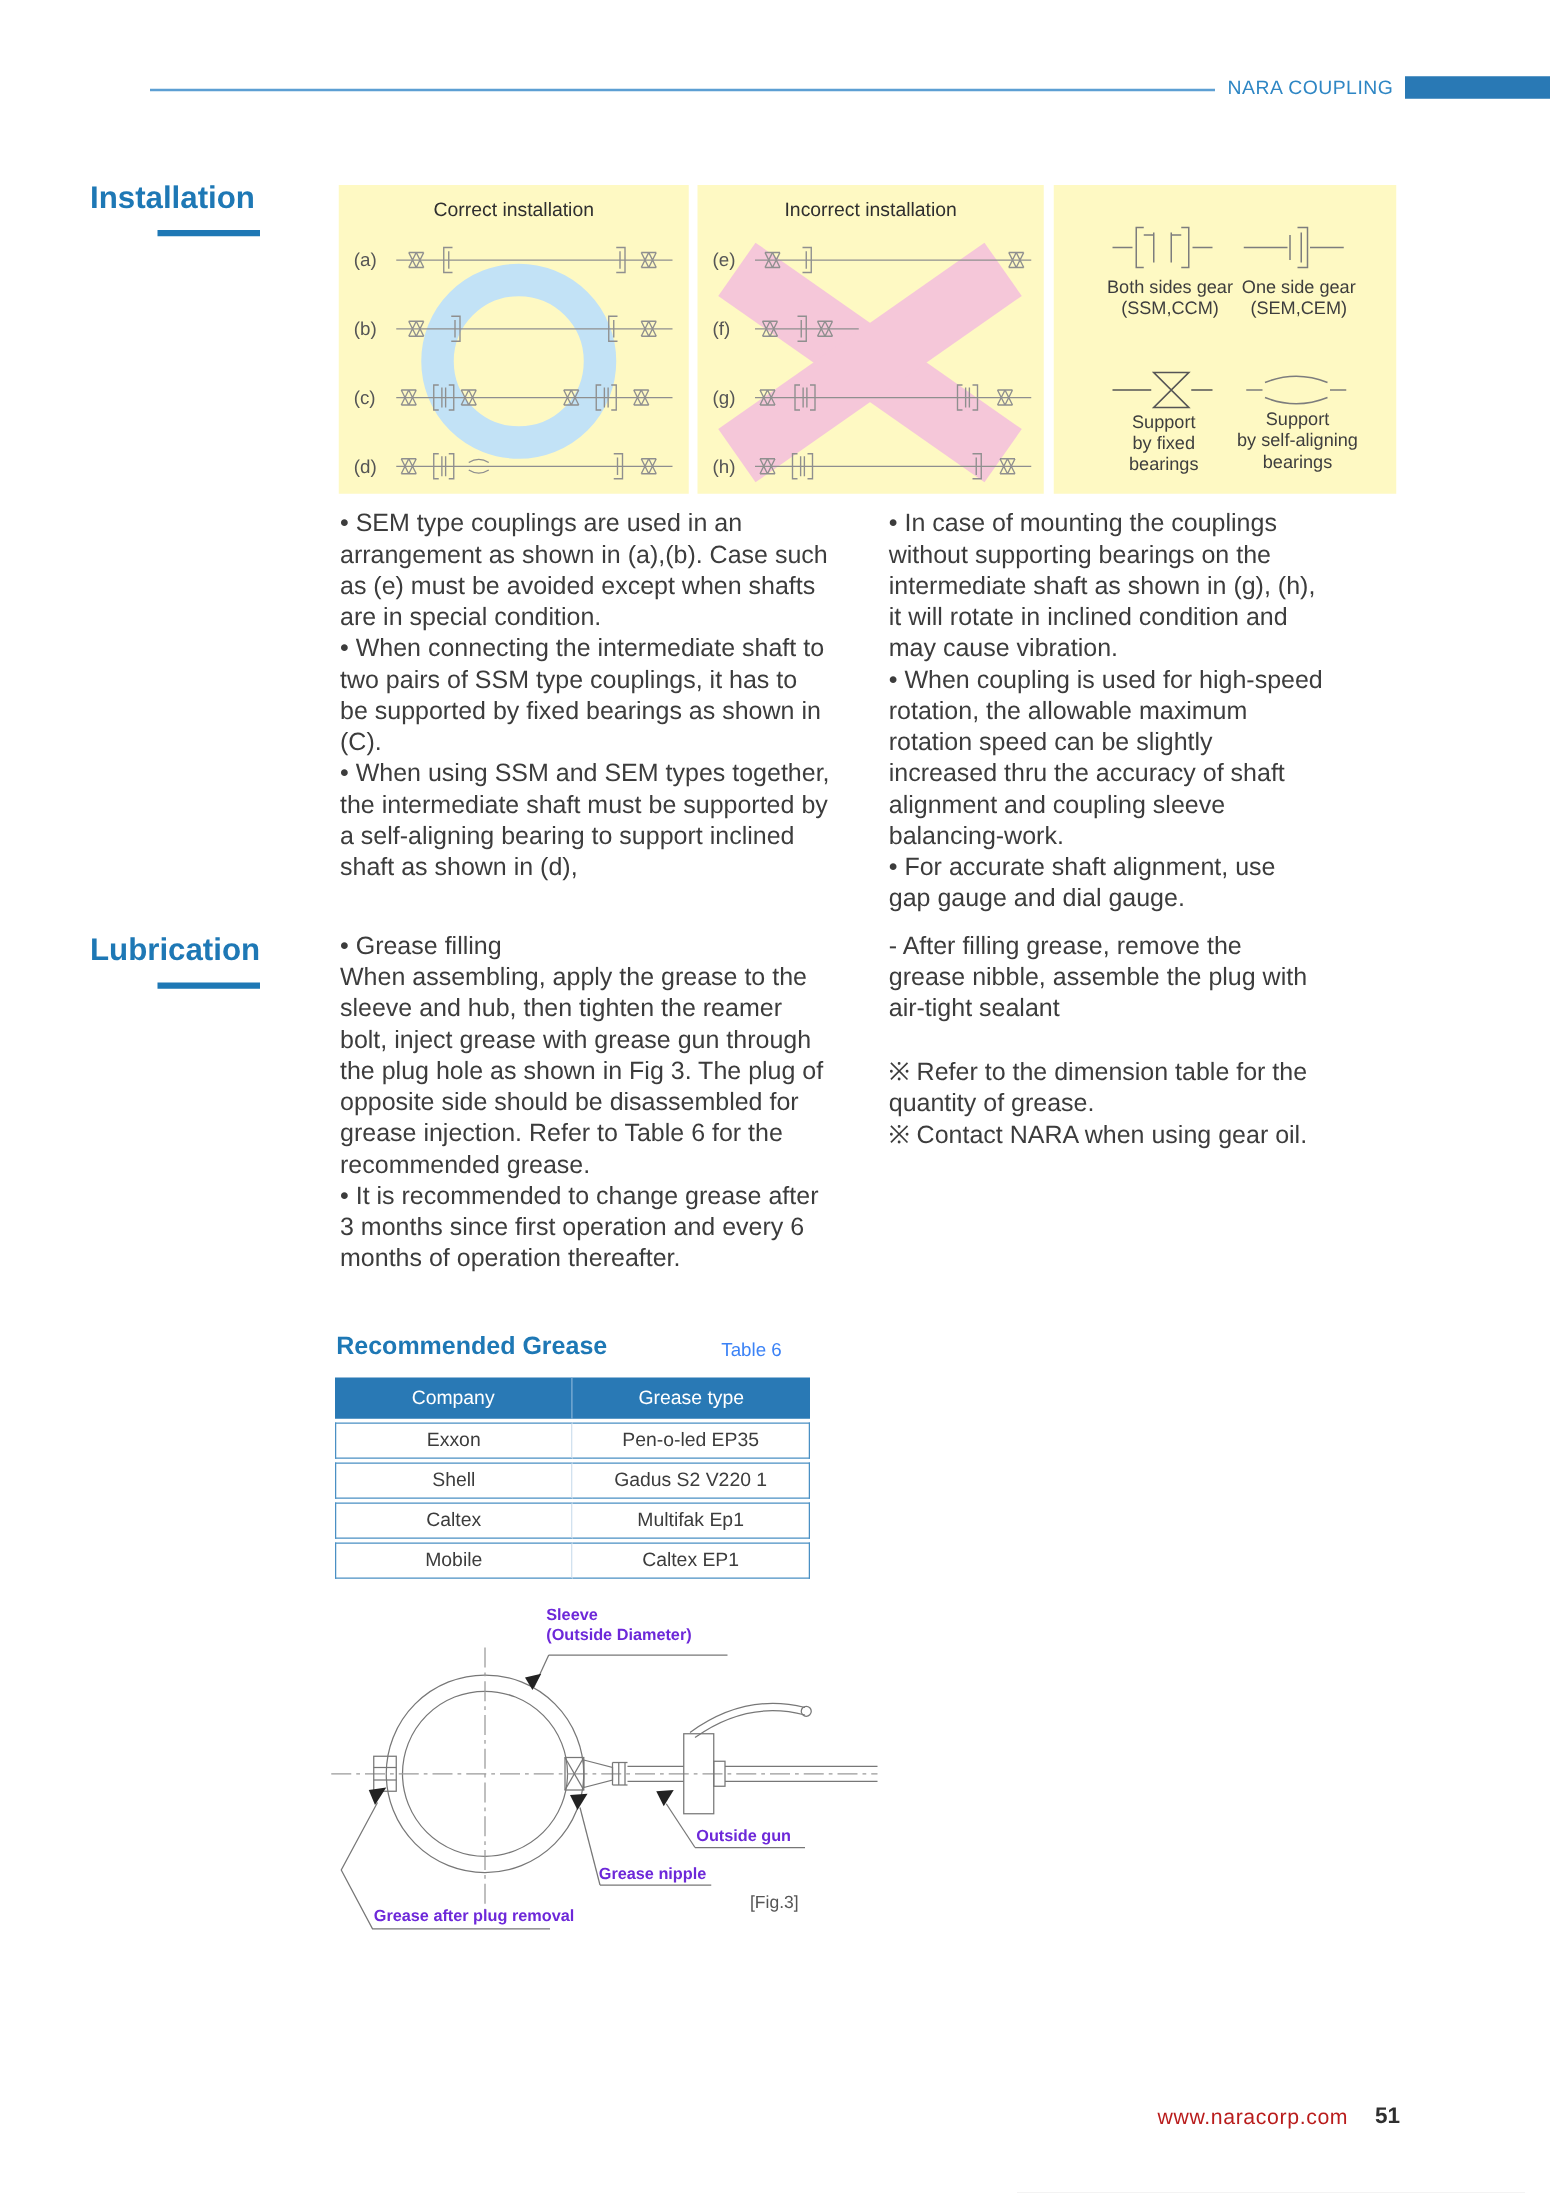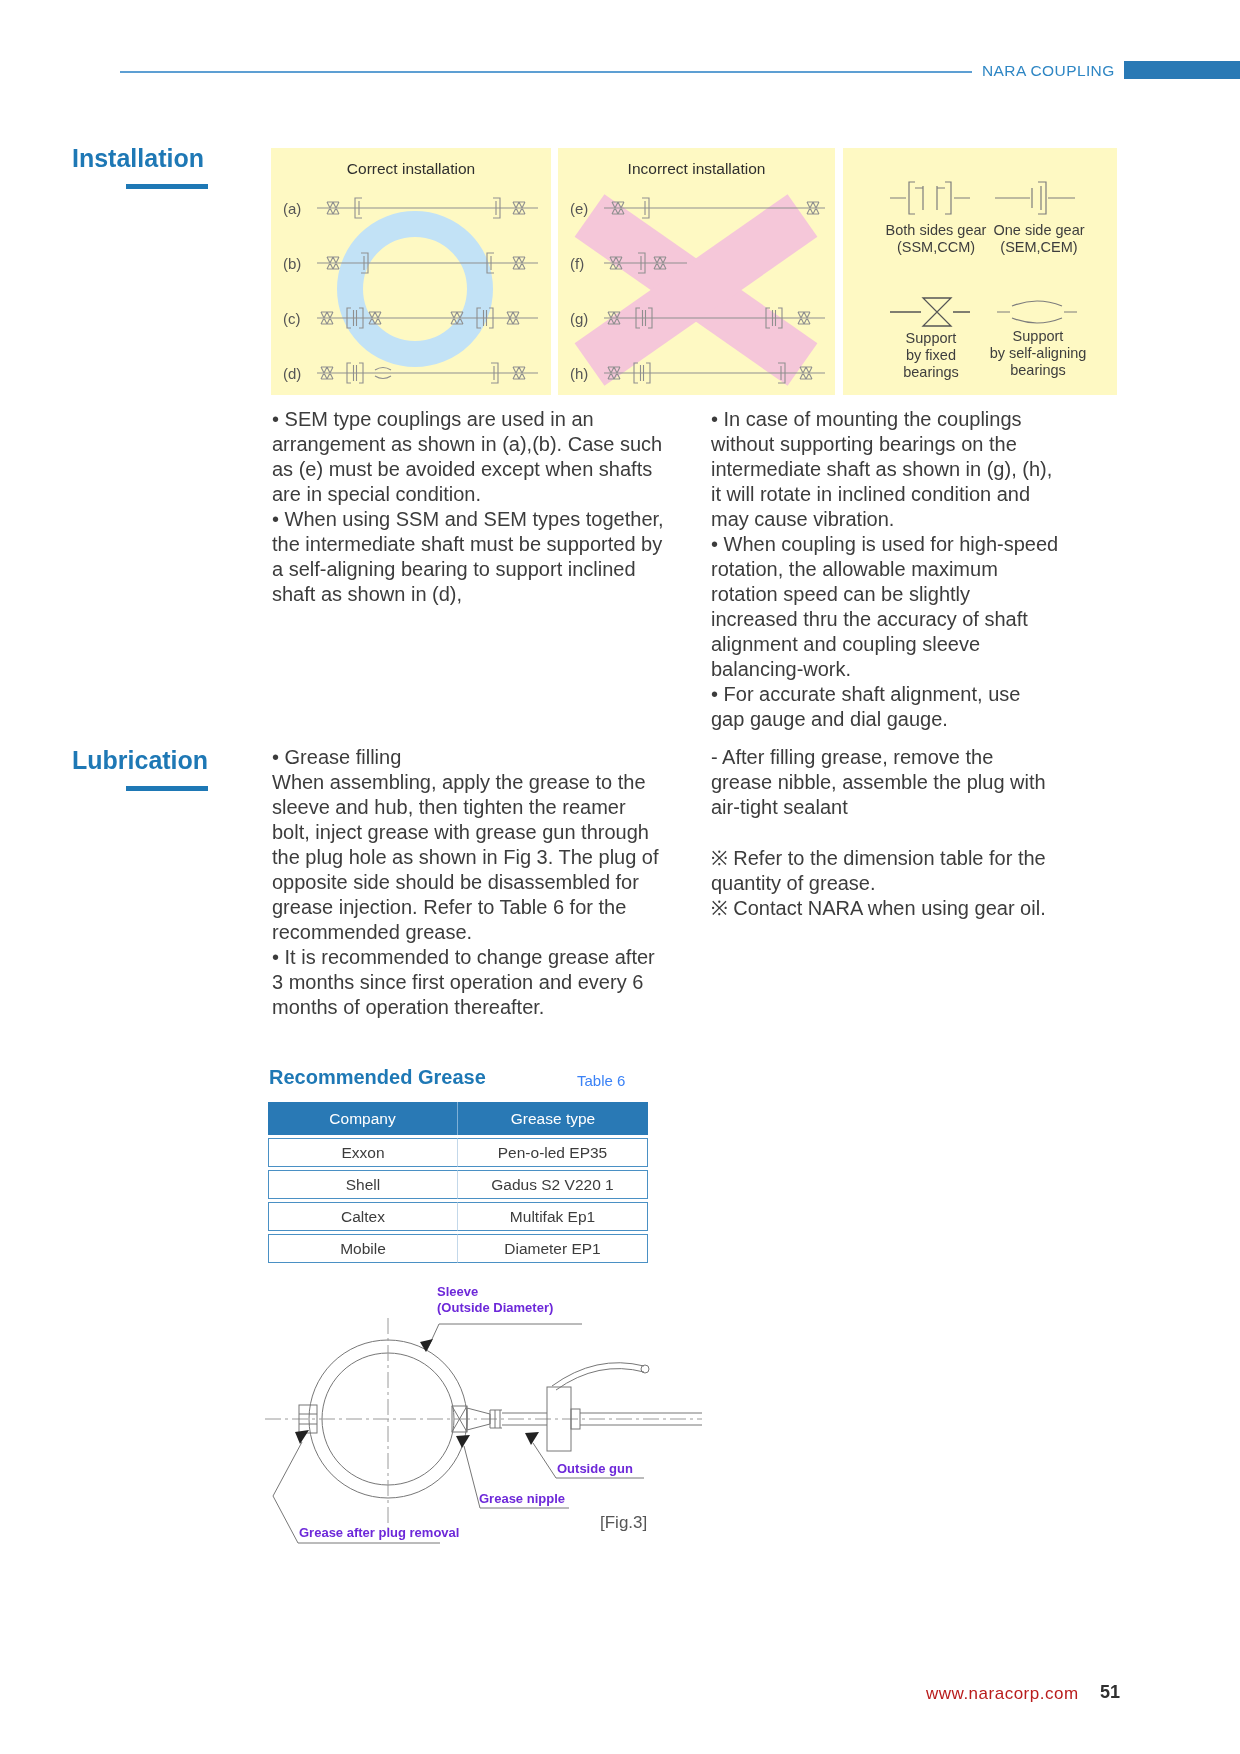--- a/index.html
+++ b/index.html
@@ -61,21 +61,21 @@
   .gtable td:first-child{border-left:1.5px solid #4a90c4;border-right:1px solid #c3d8ea;}
   .gtable td:last-child{border-right:1.5px solid #4a90c4;}
 
   
   .figsvg{position:absolute;left:240px;top:1280px;width:480px;height:300px;}
   .fig-label{position:absolute;font-size:13px;font-weight:bold;color:#6d28d9;line-height:1.2;white-space:pre-line;}
   #lbl-sleeve{left:437px;top:1284px;}
   #lbl-gun{left:557px;top:1461px;}
   #lbl-nipple{left:479px;top:1491px;}
   #lbl-plug{left:299px;top:1525px;}
-  .fig-caption{position:absolute;left:600px;top:1513px;font-size:17px;color:#555;text-align:center;}
+  .fig-caption{position:absolute;left:600px;top:1513px;font-size:14px;color:#555;text-align:center;}
 
   
   .footer-url{position:absolute;left:926px;top:1684px;font-size:17px;color:#b91c1c;letter-spacing:.5px;}
   .footer-page{position:absolute;left:1100px;top:1682px;font-size:18px;color:#2f2f2f;font-weight:bold;}
 </style>
 </head>
 <body>
 
 <svg width="0" height="0" style="position:absolute" aria-hidden="true">
   <defs>
@@ -233,20 +233,21 @@
         <path d="M20,16 Q45,6 70,16 M20,28 Q45,38 70,28"></path>
       </g>
     </svg>
     <div class="leg-label" style="left:139px;top:180px">Support
 by self-aligning
 bearings</div>
   </div>
 
   <div class="col" id="inst-left">
     <p>• SEM type couplings are used in an arrangement as shown in (a),(b). Case such as (e) must be avoided except when shafts are in special condition.</p>
+    <p>• When connecting the intermediate shaft to two pairs of SSM type couplings, it has to be supported by fixed bearings as shown in (C).</p>
     <p>• When using SSM and SEM types together, the intermediate shaft must be supported by a self-aligning bearing to support inclined shaft as shown in (d),</p>
   </div>
   <div class="col" id="inst-right">
     <p>• In case of mounting the couplings without supporting bearings on the intermediate shaft as shown in (g), (h), it will rotate in inclined condition and may cause vibration.</p>
     <p>• When coupling is used for high-speed rotation, the allowable maximum rotation speed can be slightly increased thru the accuracy of shaft alignment and coupling sleeve balancing-work.</p>
     <p>• For accurate shaft alignment, use gap gauge and dial gauge.</p>
   </div>
 
   <div class="sec-title" id="t-lub">Lubrication</div>
   <div class="sec-underline" id="u-lub"></div>
@@ -279,21 +280,21 @@
       <tr>
         <td>Shell</td>
         <td>Gadus S2 V220 1</td>
       </tr>
       <tr>
         <td>Caltex</td>
         <td>Multifak Ep1</td>
       </tr>
       <tr>
         <td>Mobile</td>
-        <td>Diameter EP1</td>
+        <td>Caltex EP1</td>
       </tr>
     </tbody>
   </table>
 
   <svg class="figsvg" viewBox="0 0 480 300">
     <g stroke="#777" fill="none" stroke-width="1">
       <circle cx="148" cy="139" r="79"></circle>
       <circle cx="148" cy="139" r="66"></circle>
       <line x1="25" y1="139" x2="462" y2="139" stroke="#9a9a9a" stroke-dasharray="16 4 3 4"></line>
       <line x1="148" y1="38" x2="148" y2="248" stroke="#9a9a9a" stroke-dasharray="16 4 3 4"></line>

